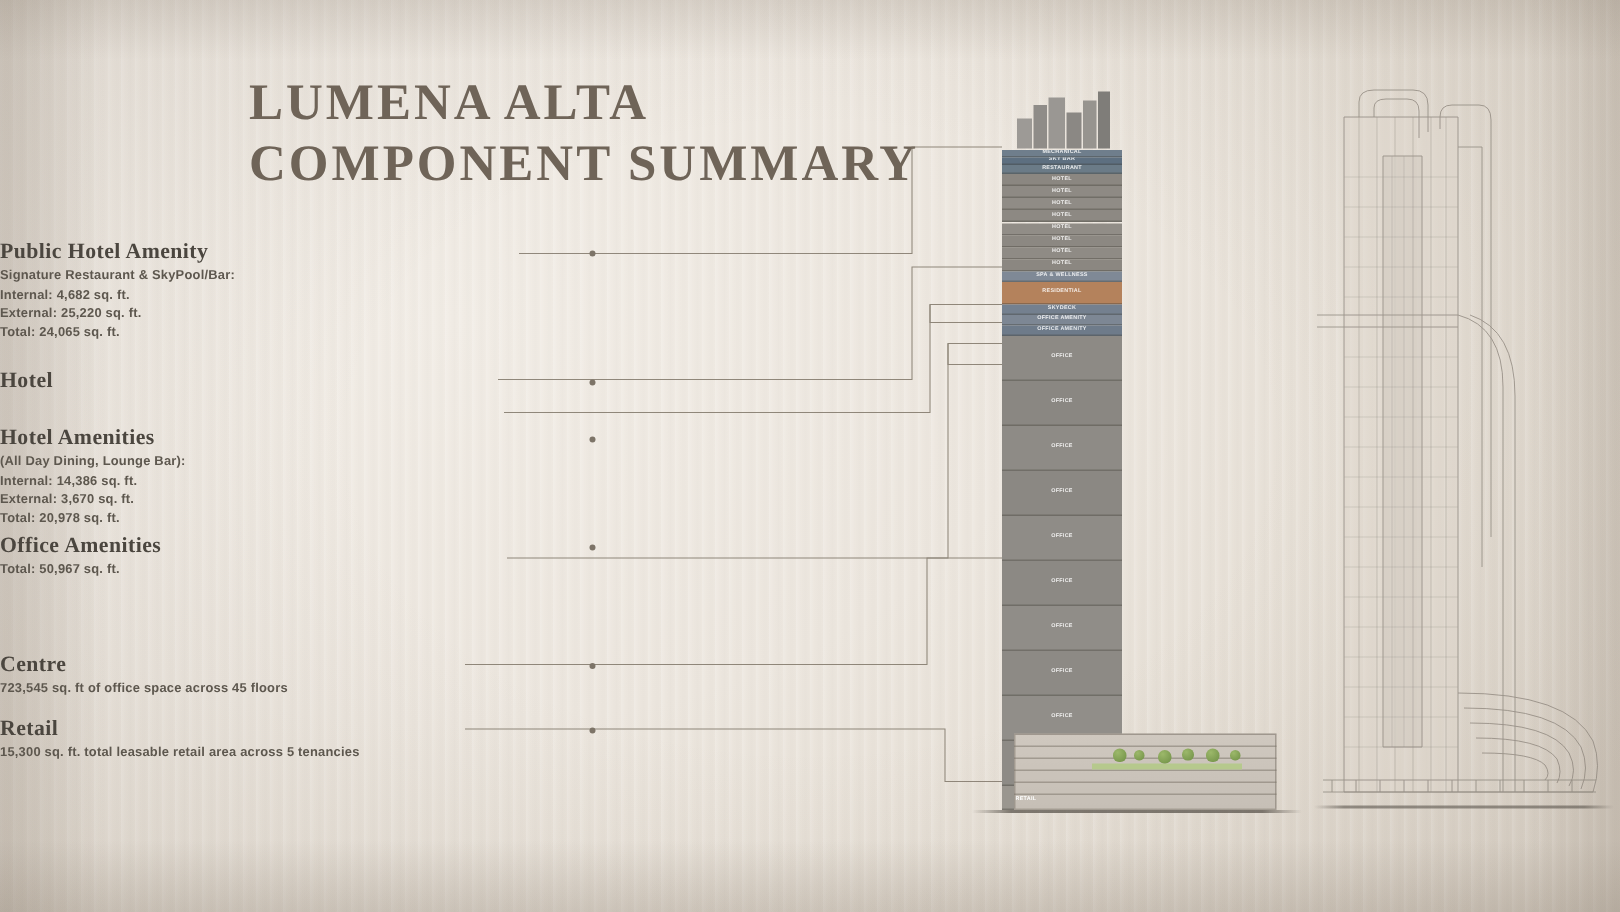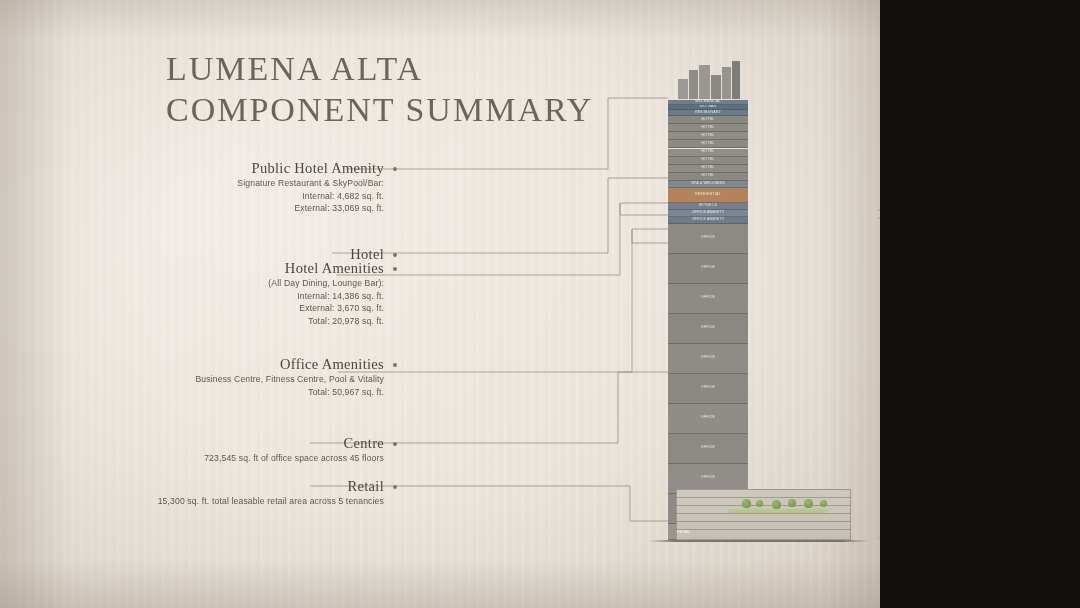--- a/index.html
+++ b/index.html
@@ -8,25 +8,26 @@
     background: #11100f;
   }
   body {
     width: 1080px;
     height: 608px;
     overflow: hidden;
     font-family: "Liberation Sans", sans-serif;
   }
   .slide {
     position: relative;
-    width: 880px;
+    width: 1080px;
     height: 608px;
     background:
       radial-gradient(ellipse 900px 600px at 28% 35%, #f1ece5 0%, #ece6de 45%, #e5ded4 75%, #ded6cb 100%);
     overflow: hidden;
+    font-weight: bold;
   }
   
   .paper-grain {
     position: absolute;
     inset: 0;
     background:
       repeating-linear-gradient(90deg, rgba(255,255,255,0.18) 0px, rgba(255,255,255,0.0) 3px, rgba(0,0,0,0.012) 6px, rgba(255,255,255,0.0) 9px);
     pointer-events: none;
   }
   .vignette {
@@ -79,21 +80,21 @@
   
   .legend {
     position: absolute;
     left: 0;
     top: 150px;
     width: 400px;
   }
   .legend-item {
     position: absolute;
     width: 400px;
-    text-align: right;
+    text-align: left;
   }
   .legend-head {
     position: relative;
     font-family: "Liberation Serif", serif;
     font-size: 14.5px;
     color: #4c4views;
     color: #4b463f;
     letter-spacing: 0.3px;
     padding-right: 16px;
     white-space: nowrap;
@@ -279,47 +280,47 @@
 
   <div class="legend">
 
     <div class="legend-item" style="top:10px;">
       <div class="legend-head">
         <span>Public Hotel Amenity</span>
         <span class="dot"></span>
       </div>
       <div class="legend-sub">Signature Restaurant &amp; SkyPool/Bar:</div>
       <div class="legend-sub">Internal: 4,682 sq. ft.</div>
-      <div class="legend-sub">External: 33,069 sq. ft.</div>
+      <div class="legend-sub">External: 25,220 sq. ft.</div>
+      <div class="legend-sub">Total: 24,065 sq. ft.</div>
     </div>
 
     <div class="legend-item" style="top:96px;">
       <div class="legend-head">
         <span>Hotel</span>
         <span class="dot"></span>
       </div>
     </div>
 
-    <div class="legend-item" style="top:110px;">
+    <div class="legend-item" style="top:134px;">
       <div class="legend-head">
         <span>Hotel Amenities</span>
         <span class="dot"></span>
       </div>
       <div class="legend-sub">(All Day Dining, Lounge Bar):</div>
       <div class="legend-sub">Internal: 14,386 sq. ft.</div>
       <div class="legend-sub">External: 3,670 sq. ft.</div>
       <div class="legend-sub">Total: 20,978 sq. ft.</div>
     </div>
 
     <div class="legend-item" style="top:206px;">
       <div class="legend-head">
         <span>Office Amenities</span>
         <span class="dot"></span>
       </div>
-      <div class="legend-sub">Business Centre, Fitness Centre, Pool &amp; Vitality</div>
       <div class="legend-sub">Total: 50,967 sq. ft.</div>
     </div>
 
     <div class="legend-item" style="top:285px;">
       <div class="legend-head">
         <span>Centre</span>
         <span class="dot"></span>
       </div>
       <div class="legend-sub">723,545 sq. ft of office space across 45 floors</div>
     </div>

